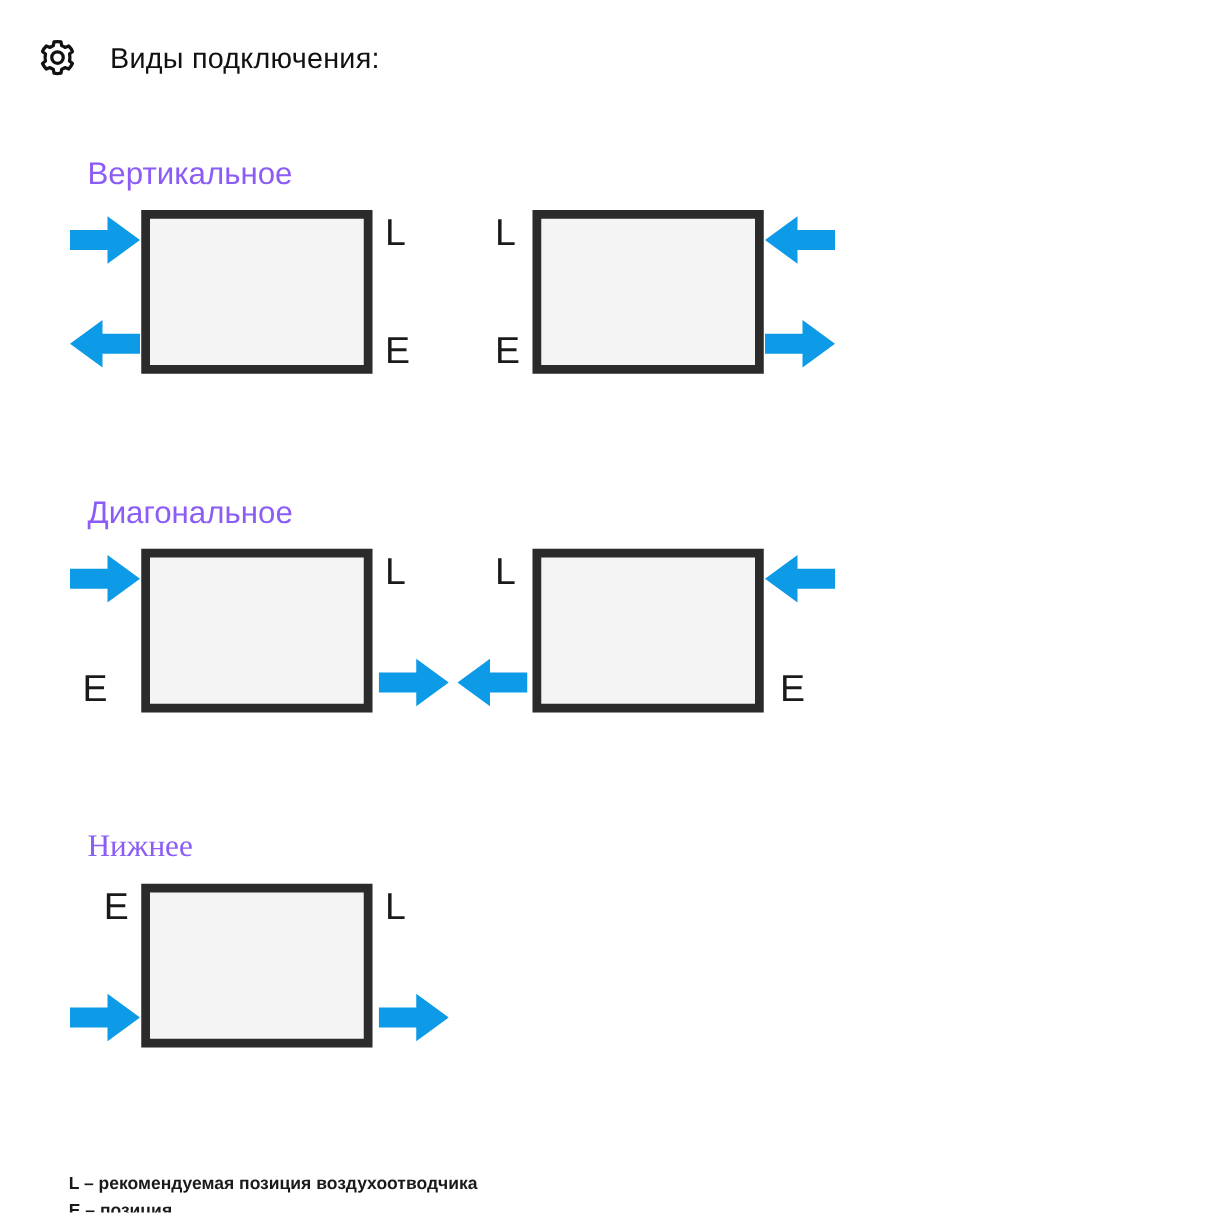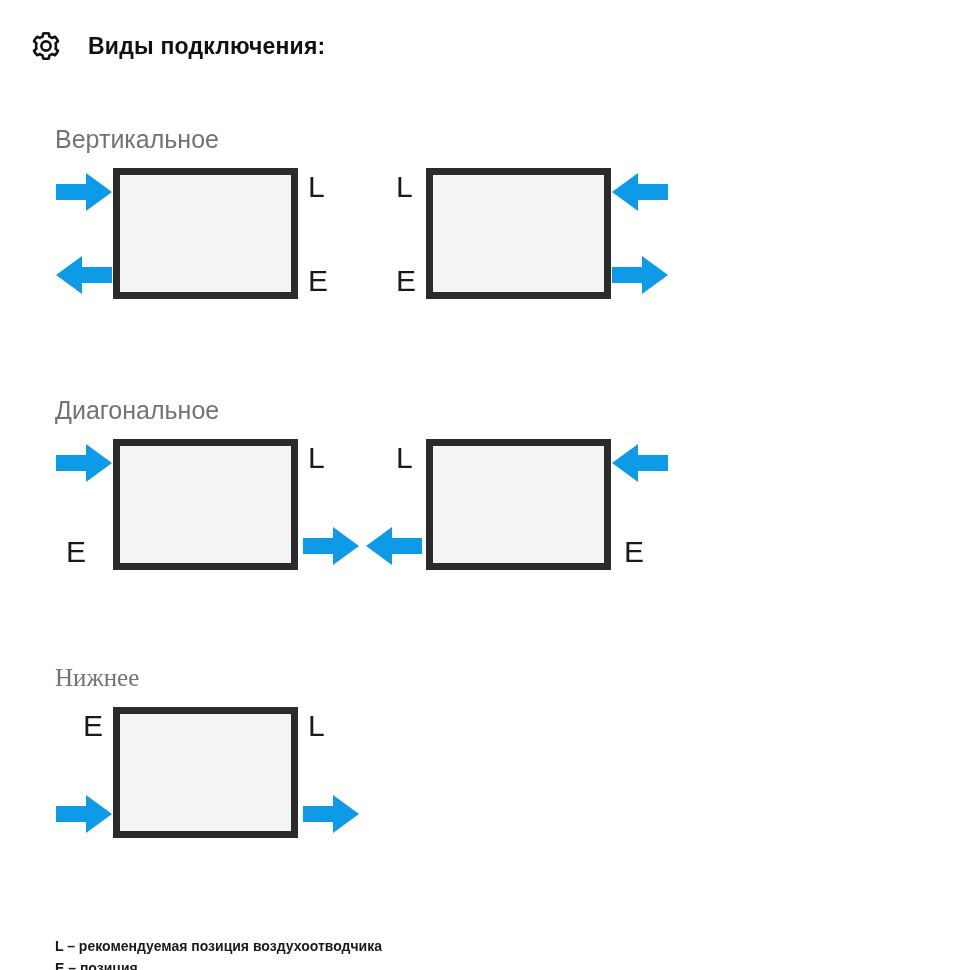--- a/index.html
+++ b/index.html
@@ -25,36 +25,36 @@
     align-items: center;
     gap: 24px;
   }
   .gear-icon {
     width: 36px;
     height: 36px;
     display: block;
   }
   .header-title {
     font-size: 23px;
-    font-weight: bold;
+    font-weight: normal;
     letter-spacing: .2px;
     color: #111111;
   }
 
   
   .section {
     position: absolute;
     left: 0;
     width: 970px;
   }
   .section-title {
     position: absolute;
-    left: 55px;
+    left: 70px;
     font-size: 25px;
-    color: #737373;
+    color: #8b5cf6;
     white-space: nowrap;
   }
 
   
   .radiator {
     position: absolute;
     background: #f4f4f4;
     border: 7px solid #2b2b2b;
     box-sizing: border-box;
   }

